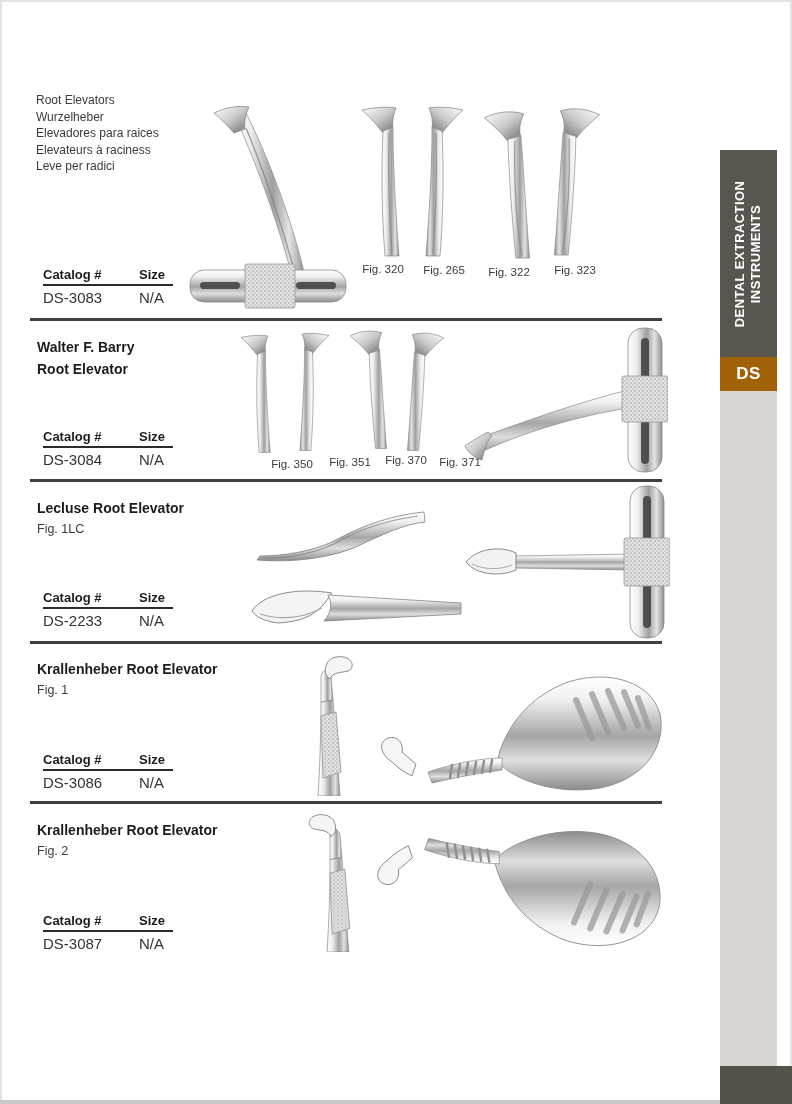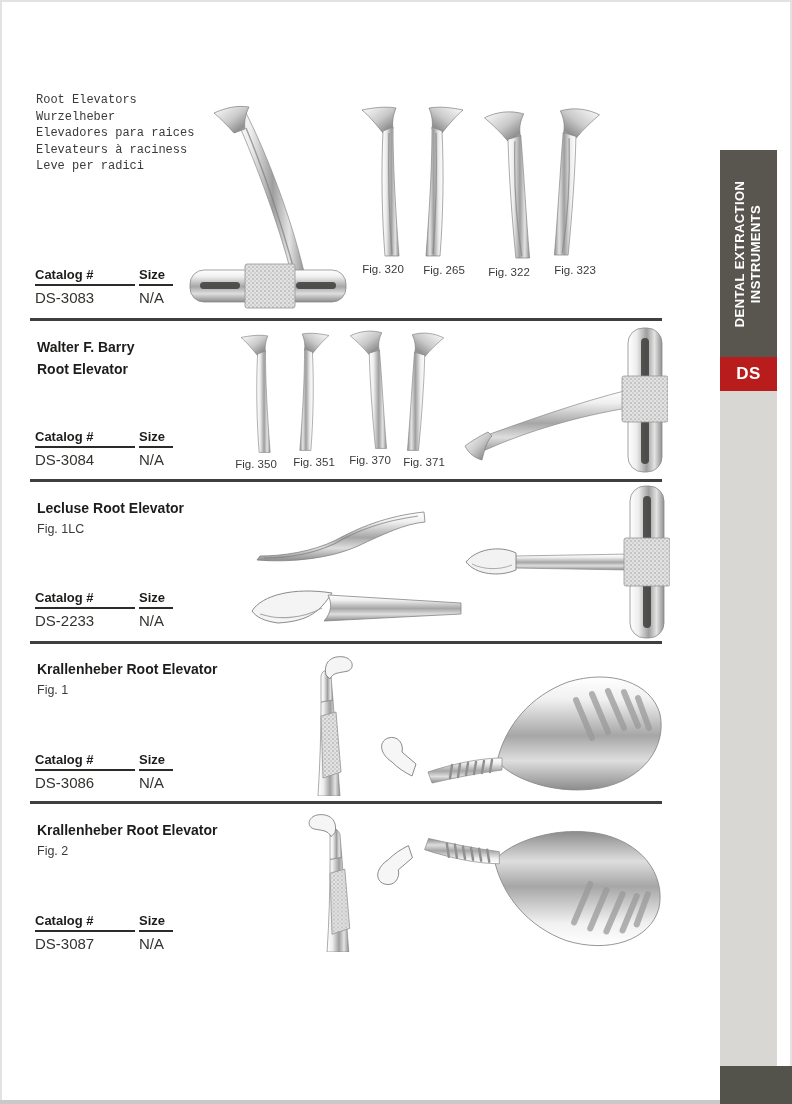--- a/index.html
+++ b/index.html
@@ -1,36 +1,36 @@
 <!DOCTYPE html>
 <html><head>
 <meta charset="utf-8">
 <style>
   html,body{margin:0;padding:0;background:#f2f2f2;}
   .page{position:relative;width:792px;height:1104px;background:#ffffff;overflow:hidden;
         box-shadow:inset 0 0 0 2px #e2e2e2;font-family:"Liberation Sans",sans-serif;color:#2d2d2b;}
   .abs{position:absolute;}
-  .intro{top:92px;left:36px;font-size:12px;line-height:16.6px;color:#3a3a38;font-family:Liberation Mono, monospace;}
+  .intro{top:92px;left:36px;font-size:12px;line-height:16.6px;color:#3a3a38;}
   .rule{left:30px;width:632px;height:3px;background:#3f3f3d;}
   .catblock{width:180px;}
-  .cat-col{position:absolute;left:0;top:0;width:100px;}
+  .cat-col{position:absolute;left:8px;top:0;width:100px;}
   .size-col{position:absolute;left:104px;top:0;width:34px;}
   .cat-head{display:block;font-weight:bold;font-size:13px;color:#1c1c1a;
             border-bottom:2px solid #2b2b29;padding-bottom:2px;}
   .cat-val{display:block;font-size:15px;color:#33332f;margin-top:3px;}
   .sec-title{font-size:14px;font-weight:bold;color:#1c1c1a;}
   .sec-fig{font-size:12.5px;color:#3a3a38;}
   .figlabel{font-size:11.5px;color:#3b3b39;text-align:center;width:58px;}
-  .figlabel.small{width:48px;}
+  .figlabel.small{width:48px;margin-left:36px;}
   .caption{font-size:14px;font-weight:bold;color:#1c1c1a;text-align:center;width:340px;}
   .tab-dark{left:720px;top:150px;width:57px;height:207px;background:#595650;
             display:flex;align-items:center;justify-content:center;}
   .tab-dark .vtxt{transform:rotate(-90deg);white-space:nowrap;text-align:center;
             font-size:13px;font-weight:bold;color:#ffffff;line-height:16px;letter-spacing:.4px;}
-  .tab-ds{left:720px;top:357px;width:57px;height:34px;background:#b91c1c;color:#fff;
+  .tab-ds{left:720px;top:357px;width:57px;height:34px;background:#a16207;color:#fff;
           font-weight:bold;font-size:17px;display:flex;align-items:center;justify-content:center;letter-spacing:.5px;}
   .rail-light{left:720px;top:391px;width:57px;height:675px;background:#d8d7d4;}
   .rail-darkblock{left:720px;top:1066px;width:72px;height:38px;background:#53524b;}
   .bottom-edge{left:0;top:1100px;width:792px;height:4px;background:#c9c9c9;}
   svg{display:block;}
 </style>
 </head>
 <body>
 
 <div class="page">

